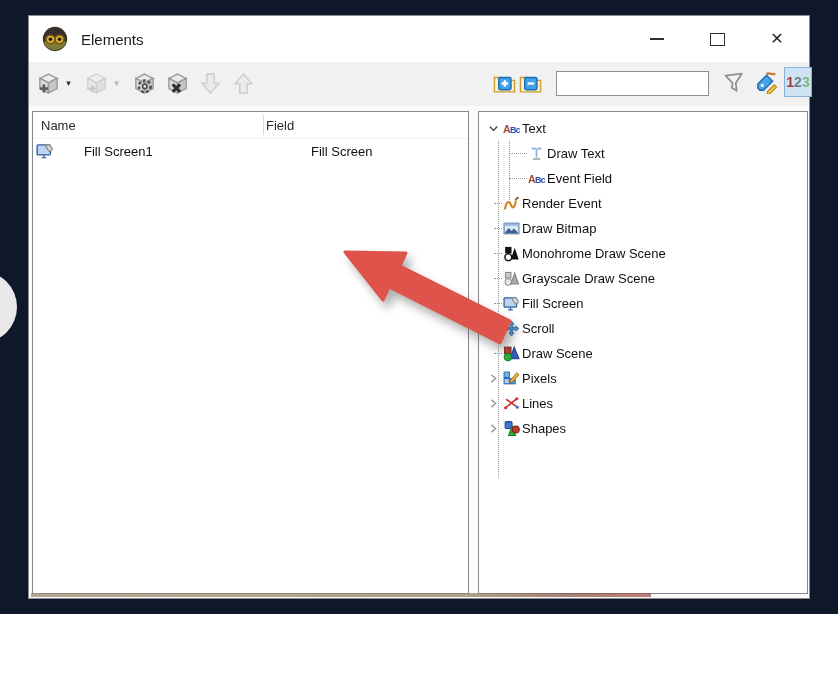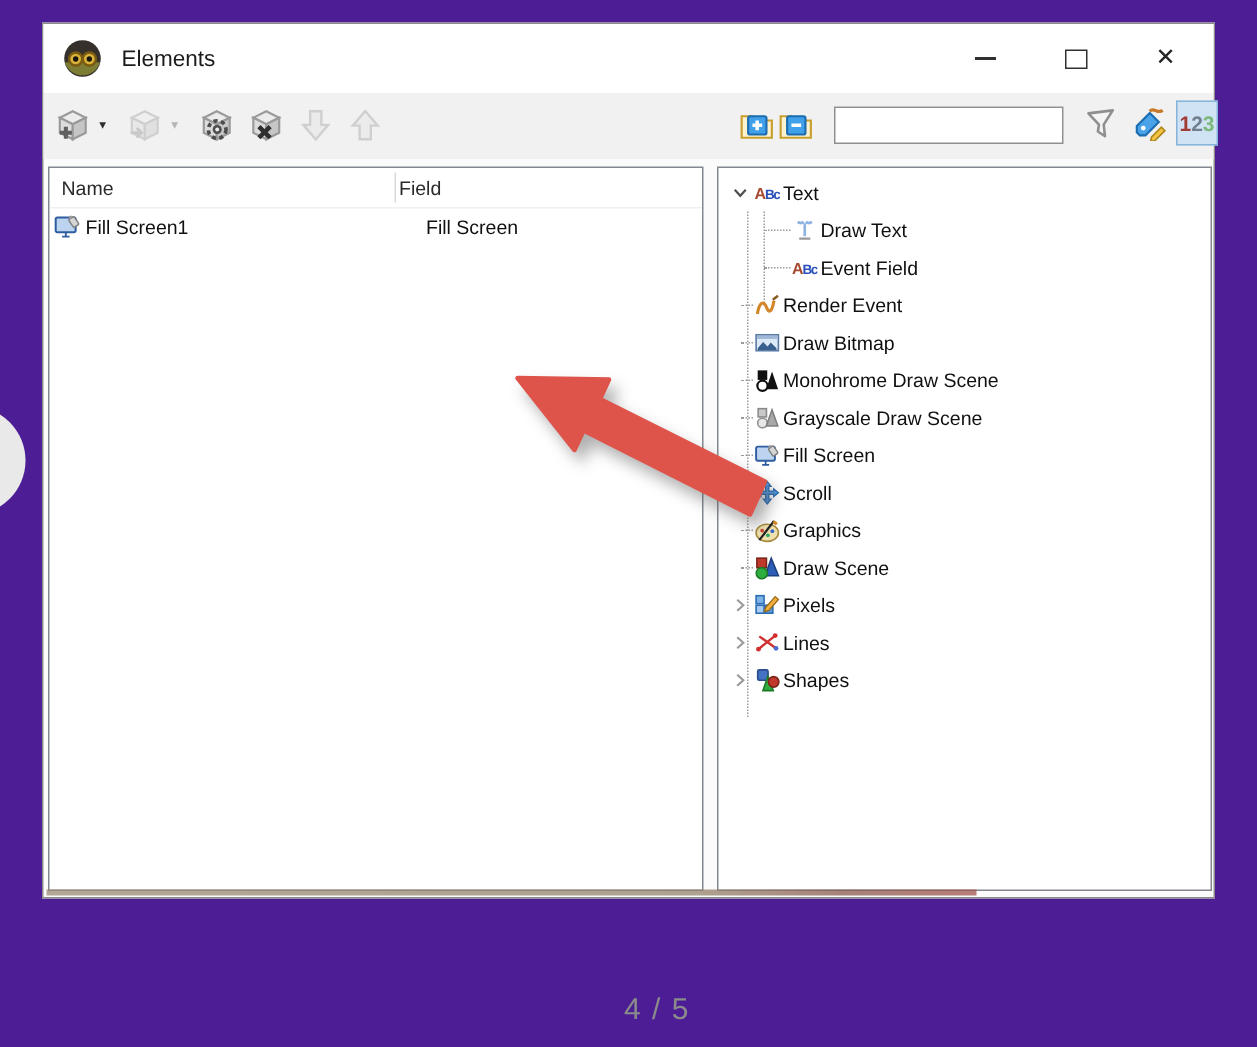--- a/index.html
+++ b/index.html
@@ -1,16 +1,16 @@
 <!DOCTYPE html>
 <html><head>
 <meta charset="utf-8">
 <style>
   html,body{margin:0;padding:0;background:#ffffff;font-family:"Liberation Sans",sans-serif;}
-  .stage{position:relative;width:838px;height:698px;background:#4c1d95;overflow:hidden;}
+  .stage{position:relative;width:838px;height:614px;background:#0f172a;overflow:hidden;}
 
   
   .window{position:absolute;left:28px;top:15px;width:782px;height:584px;background:#fbfbfb;border:1px solid #8c8c8c;box-sizing:border-box;}
   .titlebar{position:absolute;left:0;top:0;right:0;height:46px;background:#ffffff;display:flex;align-items:center;}
   .title-icon{width:26px;height:26px;margin-left:13px;flex:0 0 auto;}
   .title-icon svg{width:100%;height:100%;}
   .title-text{margin-left:13px;font-size:15px;color:#1b1b1b;}
   .win-controls{position:absolute;right:2px;top:0;height:46px;display:flex;}
   .ctrl{width:60px;height:46px;display:flex;align-items:center;justify-content:center;cursor:default;}
   .glyph-min{width:14px;height:2px;background:#303030;}
@@ -37,21 +37,21 @@
   .panel-left{left:3px;top:95px;width:437px;height:483px;}
   .panel-right{left:449px;top:95px;width:330px;height:483px;}
 
   .list-header{position:relative;height:26px;display:flex;align-items:center;font-size:13px;color:#2a2a2a;border-bottom:1px solid #f0f0f0;}
   .col-name{padding-left:8px;width:227px;box-sizing:border-box;}
   .col-type{padding-left:6px;}
   .hdr-sep{position:absolute;left:230px;top:3px;width:1px;height:20px;background:#d9d9d9;}
   .list-row{height:24px;display:flex;align-items:center;font-size:13px;color:#101010;}
   .list-row .icon{width:18px;height:18px;margin-left:3px;margin-right:3px;}
   .list-row .icon svg{width:100%;height:100%;display:block;}
-  .cell-name{width:221px;}
+  .cell-name{width:221px;margin-left:27px;}
   .cell-type{padding-left:6px;}
 
   
   .tree{position:relative;padding-top:4px;font-size:13px;color:#101010;}
   .guide{position:absolute;border-left:1px dotted #9a9a9a;width:0;}
   .guide-main{left:19px;top:29px;height:337px;}
   .guide-child{left:30px;top:29px;height:63px;}
   .tree-row{height:25px;display:flex;align-items:center;position:relative;}
   .chev{width:18px;height:16px;display:flex;align-items:center;justify-content:center;margin-left:5px;flex:0 0 auto;}
   .chev svg{width:13px;height:13px;}
@@ -335,34 +335,20 @@
               <svg viewBox="0 0 16 16" xmlns="http://www.w3.org/2000/svg">
                 <path d="M8 1 L10.4 4 H9 V7 H12 V5.6 L15 8 L12 10.4 V9 H9 V12 H10.4 L8 15 L5.6 12 H7 V9 H4 V10.4 L1 8 L4 5.6 V7 H7 V4 H5.6 Z" fill="#4f94dd" stroke="#2a6bb0" stroke-width=".8"></path>
               </svg>
             </span>
             <span class="t-label">Scroll</span>
           </div>
           <div class="tree-row">
             <span class="stub stub-root"></span>
             <span class="t-icon">
               <svg viewBox="0 0 16 16" xmlns="http://www.w3.org/2000/svg">
-                <ellipse cx="8" cy="9.6" rx="7" ry="5.4" fill="#efe2b0" stroke="#a68a3a"></ellipse>
-                <circle cx="4.8" cy="8.2" r="1.2" fill="#cc4433"></circle>
-                <circle cx="8.4" cy="11.2" r="1.2" fill="#33aa66"></circle>
-                <circle cx="11.2" cy="8.6" r="1.2" fill="#3366cc"></circle>
-                <path d="M3 14.2 L12.2 2.2" stroke="#222222" stroke-width="1.4"></path>
-                <path d="M11.8 2.6 l2.2 1.6" stroke="#d4862a" stroke-width="2"></path>
-              </svg>
-            </span>
-            <span class="t-label">Graphics</span>
-          </div>
-          <div class="tree-row">
-            <span class="stub stub-root"></span>
-            <span class="t-icon">
-              <svg viewBox="0 0 16 16" xmlns="http://www.w3.org/2000/svg">
                 <rect x="1.5" y="2" width="6" height="6" fill="#c0392b" stroke="#7a241b"></rect>
                 <path d="M10.5 2 L15 13 H6.8 Z" fill="#2e5fb8" stroke="#1d3f80"></path>
                 <circle cx="4.6" cy="11.4" r="3.5" fill="#2eae3c" stroke="#1c7a28"></circle>
               </svg>
             </span>
             <span class="t-label">Draw Scene</span>
           </div>
           <div class="tree-row">
             <span class="chev">
               <svg viewBox="0 0 16 16" xmlns="http://www.w3.org/2000/svg">

